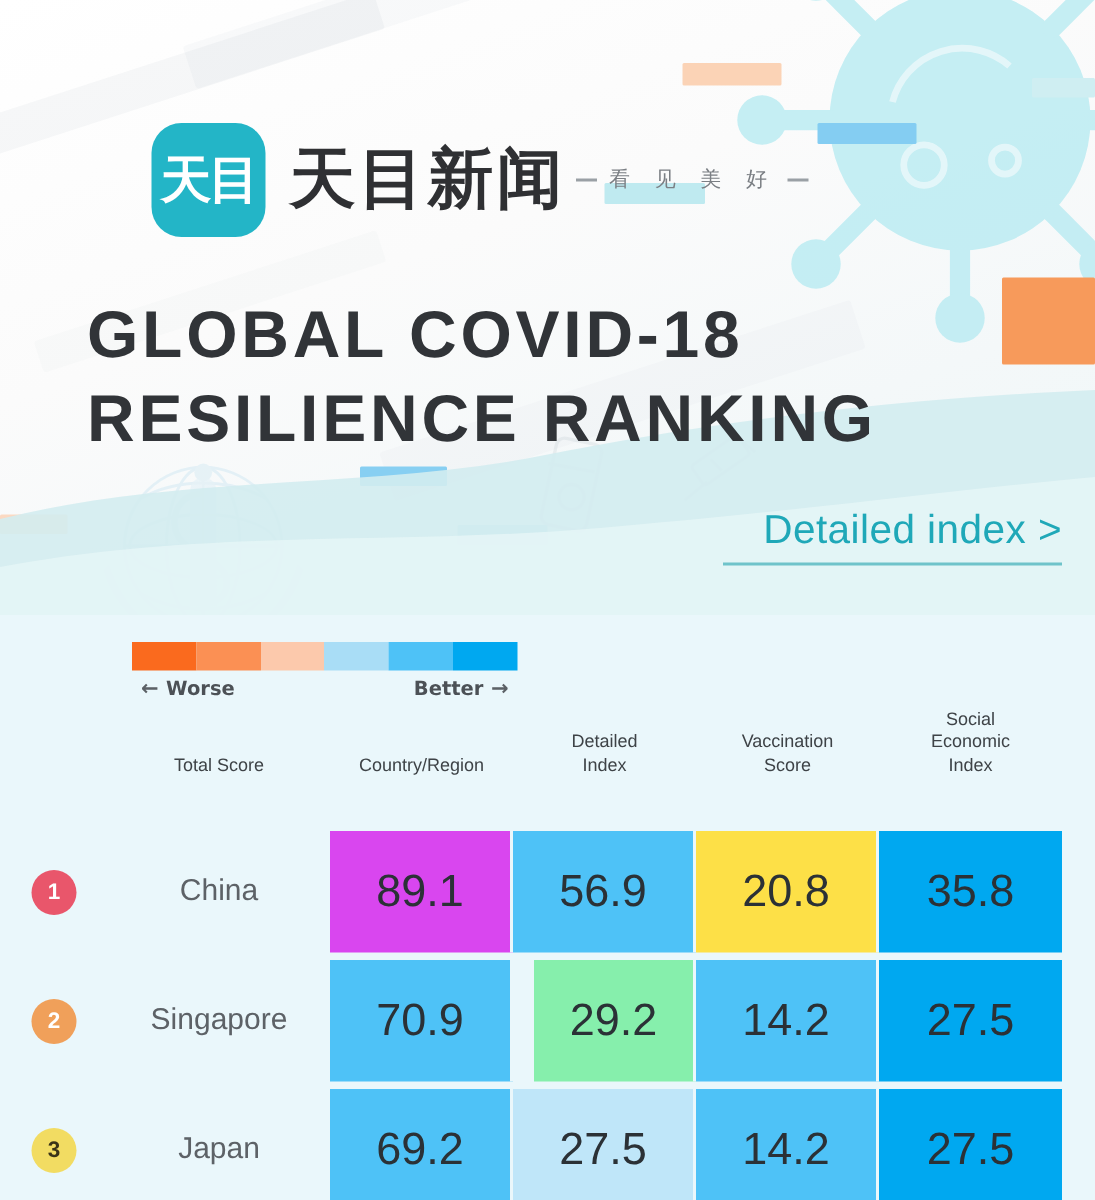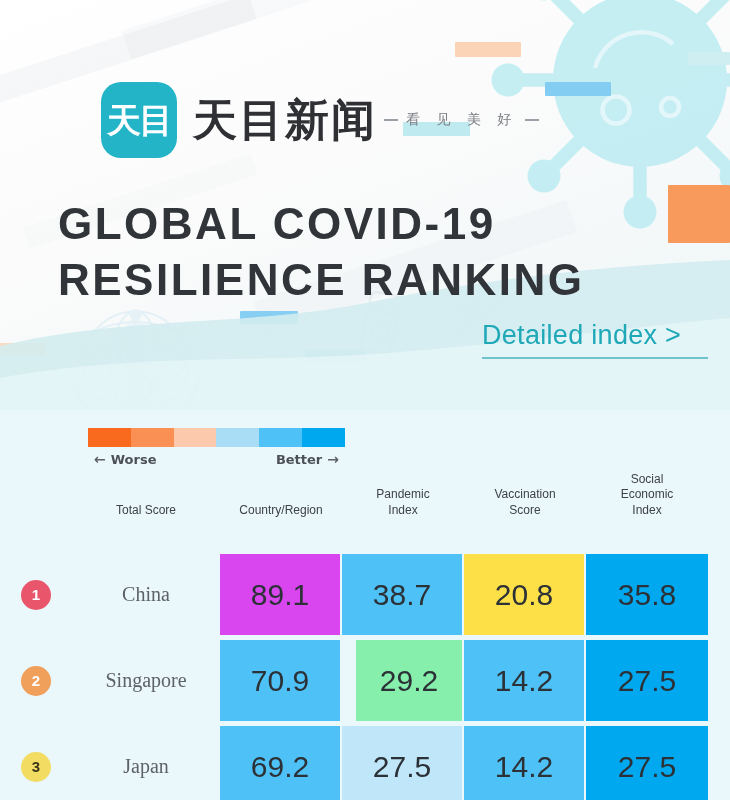--- a/index.html
+++ b/index.html
@@ -143,21 +143,22 @@
     color: #313438;
     letter-spacing: 2.5px;
     font-family: "Liberation Sans", sans-serif;
     white-space: pre-line;
   }
 
   
   .detail-link {
     position: absolute;
     right: 22px;
-    top: 320px;
+    top: 338px;
+    text-align: right;
   }
   .detail-link .dl-text {
     font-size: 27px;
     color: #1fa8b8;
     letter-spacing: 0.3px;
     font-family: "Liberation Sans", sans-serif;
     white-space: nowrap;
   }
   .detail-link .dl-rule {
     margin-top: 6px;
@@ -252,21 +253,21 @@
     font-weight: 700;
     color: #ffffff;
     font-family: "Liberation Sans", sans-serif;
   }
   .cell-country {
     display: flex;
     align-items: center;
     justify-content: center;
     font-size: 20px;
     color: #5d6267;
-    font-family: Liberation Serif, serif;
+    font-family: Liberation Sans, sans-serif;
   }
   .cell-val {
     display: flex;
     align-items: center;
     justify-content: center;
     font-size: 30px;
     color: #2b3136;
     border-right: 2px solid #eaf7fb;
     font-family: "Liberation Sans", sans-serif;
   }
@@ -371,21 +372,21 @@
       <div class="logo-text">
         <div class="logo-name">天目新闻</div>
         <div class="logo-tag">
           <span class="dash"></span>
           <span>看 见 美 好</span>
           <span class="dash"></span>
         </div>
       </div>
     </div>
 
-    <div class="headline">GLOBAL COVID-19
+    <div class="headline">GLOBAL COVID-18
 RESILIENCE RANKING</div>
 
     <div class="detail-link">
       <div class="dl-text">Detailed index &gt;</div>
       <div class="dl-rule"></div>
     </div>
   </div>
 
   <div class="table-sec">
 
@@ -407,37 +408,37 @@
           <span>Better</span>
           <span class="arrow">→</span>
         </div>
       </div>
     </div>
 
     <div class="thead grid">
       <div class="th rank-th">Rank</div>
       <div class="th">Total Score</div>
       <div class="th">Country/Region</div>
-      <div class="th">Pandemic
+      <div class="th">Detailed
 Index</div>
       <div class="th">Vaccination
 Score</div>
       <div class="th">Social
 Economic
 Index</div>
     </div>
 
     <div class="tbody" id="tbody">
         <div class="trow">
           <div class="cell-rank">
             <div class="rank-badge" style="background: rgb(233, 86, 107); color: rgb(255, 255, 255);">1</div>
           </div>
           <div class="cell-country">China</div>
           <div class="cell-val" style="background: #d946ef;">89.1</div>
-          <div class="cell-val" style="background: rgb(78, 194, 247);">38.7</div>
+          <div class="cell-val" style="background: rgb(78, 194, 247);">56.9</div>
           <div class="cell-val" style="background: #fde047;">20.8</div>
           <div class="cell-val" style="background: rgb(0, 168, 240);">35.8</div>
         </div>
         <div class="trow">
           <div class="cell-rank">
             <div class="rank-badge" style="background: rgb(240, 160, 90); color: rgb(255, 255, 255);">2</div>
           </div>
           <div class="cell-country">Singapore</div>
           <div class="cell-val" style="background: rgb(78, 194, 247);">70.9</div>
           <div class="cell-val" style="background: #86efac; margin-left: 14px;">29.2</div>

